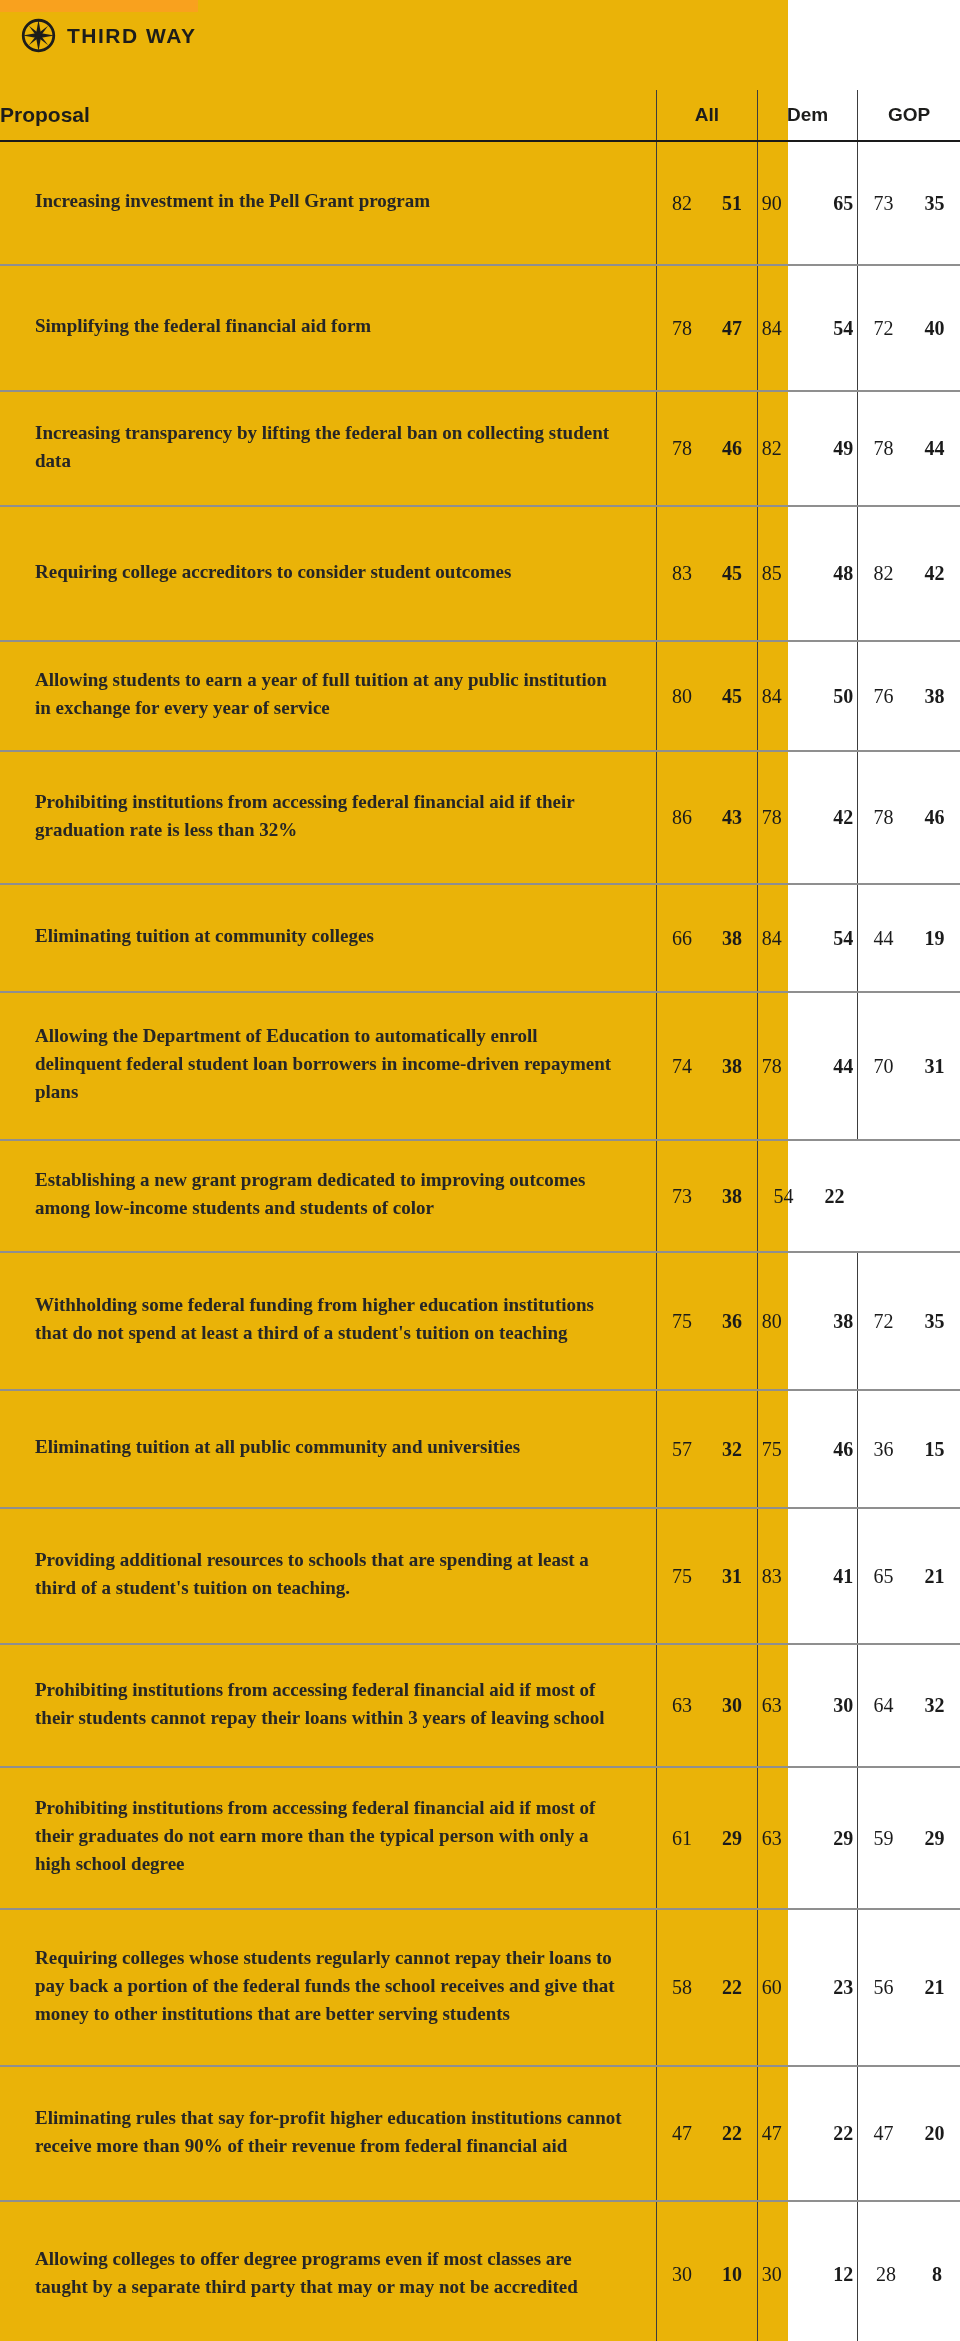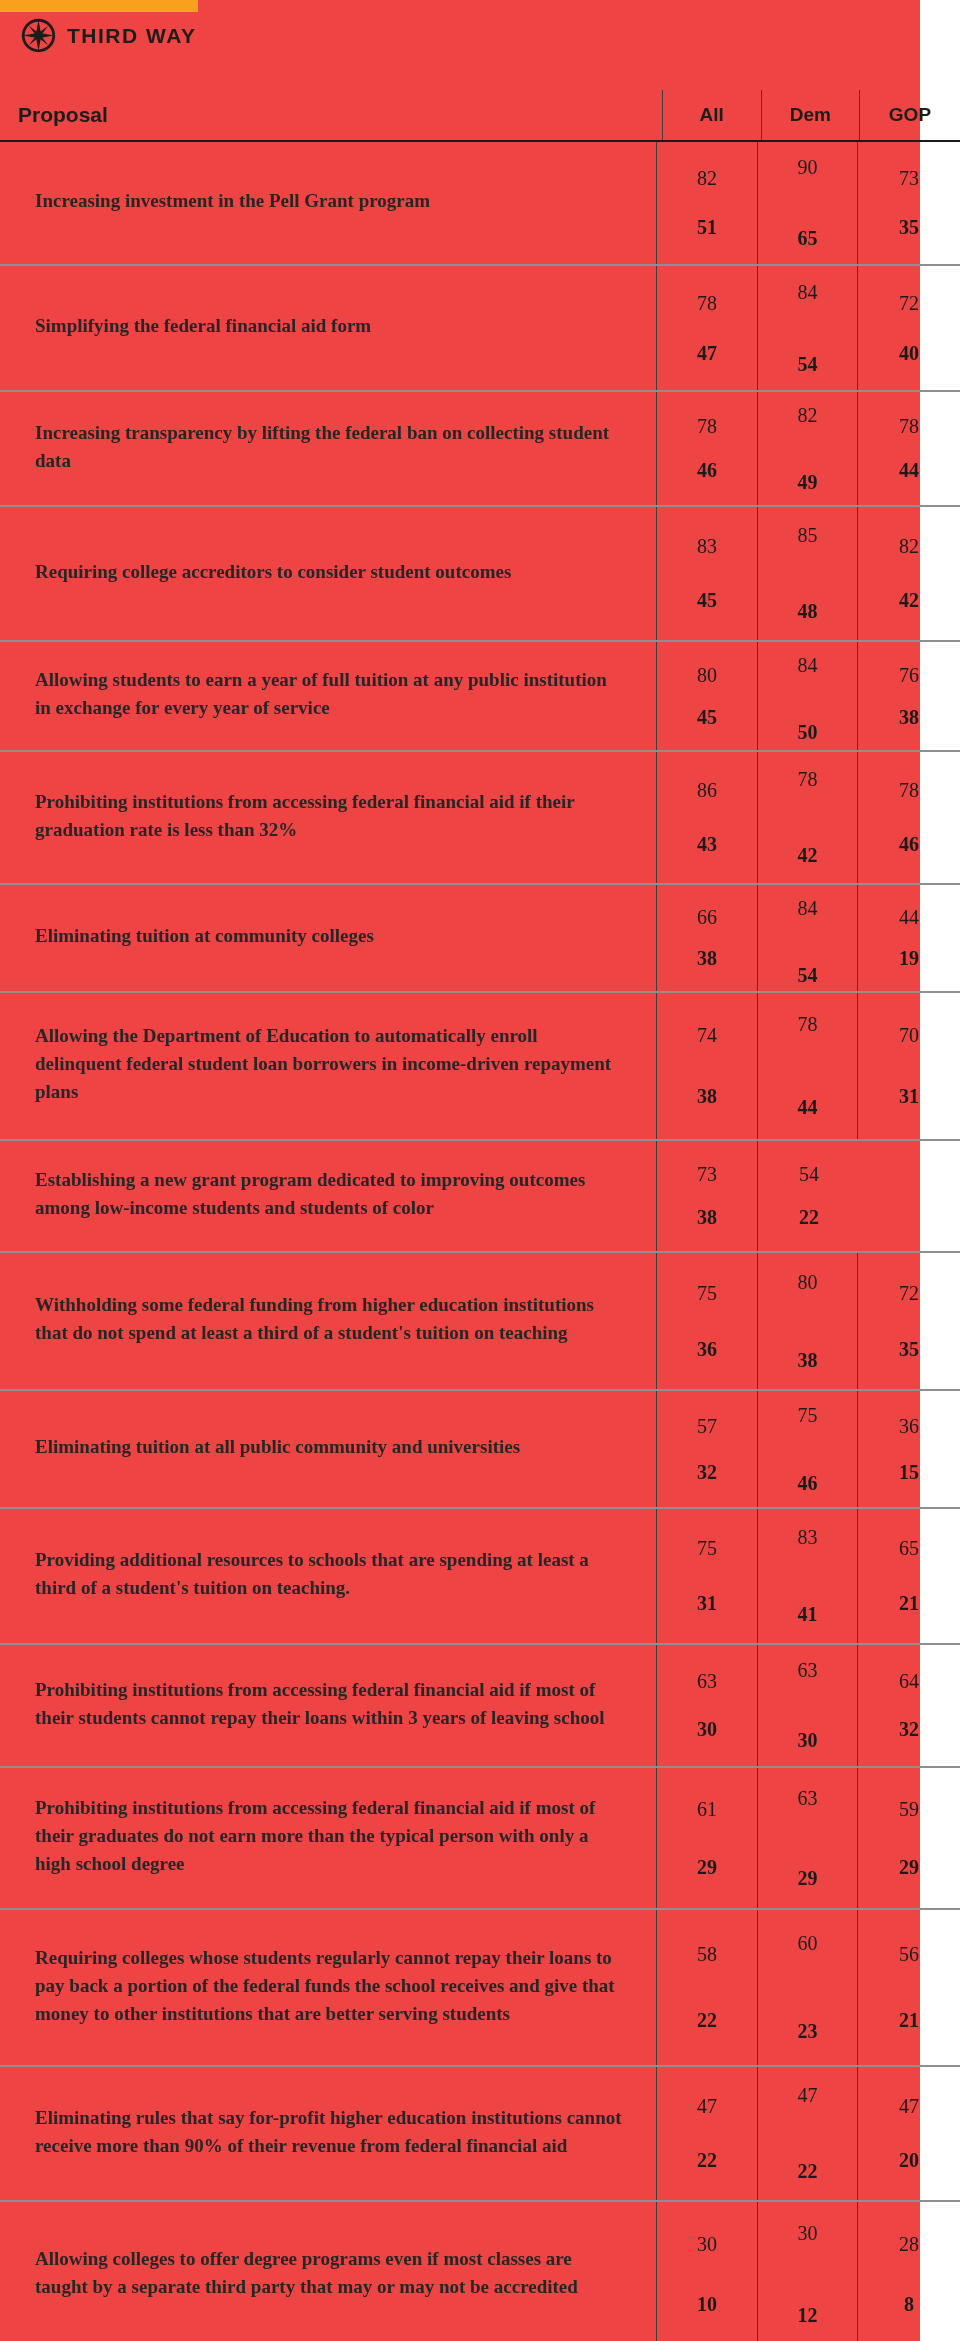--- a/index.html
+++ b/index.html
@@ -1,39 +1,39 @@
 <!DOCTYPE html>
 <html><head>
 <meta charset="utf-8">
 <style>
   html,body{margin:0;padding:0;background:#ffffff;}
   body{width:960px;height:2341px;overflow:hidden;font-family:"Liberation Sans",sans-serif;}
-  .page{width:920px;height:2341px;position:relative;background:#ef4444;}
+  .page{width:788px;height:2341px;position:relative;background:#eab308;}
 
   
   .accent-bar{position:absolute;left:0;top:0;width:198px;height:12px;}
   .brand{position:absolute;left:20px;top:17px;display:flex;align-items:center;gap:10px;}
   .brand svg{width:37px;height:37px;display:block;}
   .brand-name{font-size:21px;font-weight:700;letter-spacing:1.5px;color:#1d1d1b;}
 
   
   .table{position:absolute;left:0;top:90px;width:960px;}
   .hrow{display:flex;height:52px;border-bottom:2px solid #1a1a1a;box-sizing:border-box;}
   .row{display:flex;border-bottom:2px solid #8f8f8f;box-sizing:border-box;}
   .row:last-child{border-bottom:none;}
   .cell{box-sizing:border-box;}
   .prop{width:656px;display:flex;align-items:center;padding:10px 30px 14px 35px;font-weight:bold;}
   .prop span{font-family:"Liberation Serif",serif;font-size:19px;line-height:28px;color:#262626;max-width:600px;}
-  .numcol{width:101px;border-left:1px solid #3d3d3d;display:flex;flex-direction:column;
+  .numcol{width:101px;border-left:1px solid #3d3d3d;display:flex;flex-direction:row;
           align-items:center;justify-content:space-around;padding:12px 0;}
   .numcol.dem{width:100px;gap:44px;}
   .numcol.gop{width:103px;}
   .v{font-family:"Liberation Serif",serif;font-size:20px;color:#1b1b1b;}
   .v.strong{font-weight:700;}
-  .hcell-prop{width:656px;display:flex;align-items:center;padding-left:18px;
+  .hcell-prop{width:656px;display:flex;align-items:center;
               font-size:21px;font-weight:700;color:#1d1d1b;}
   .hcell-num{width:101px;border-left:1px solid #3d3d3d;display:flex;align-items:center;
              justify-content:center;font-size:19px;font-weight:700;color:#1d1d1b;box-sizing:border-box;}
   .hcell-num.dem{width:100px;}
   .hcell-num.gop{width:103px;}
 </style>
 </head>
 <body>
 
 <div class="page">

